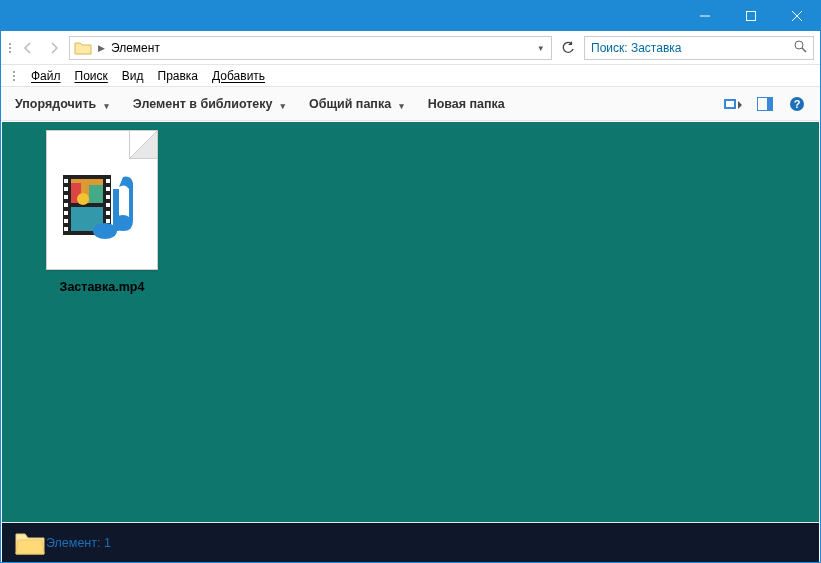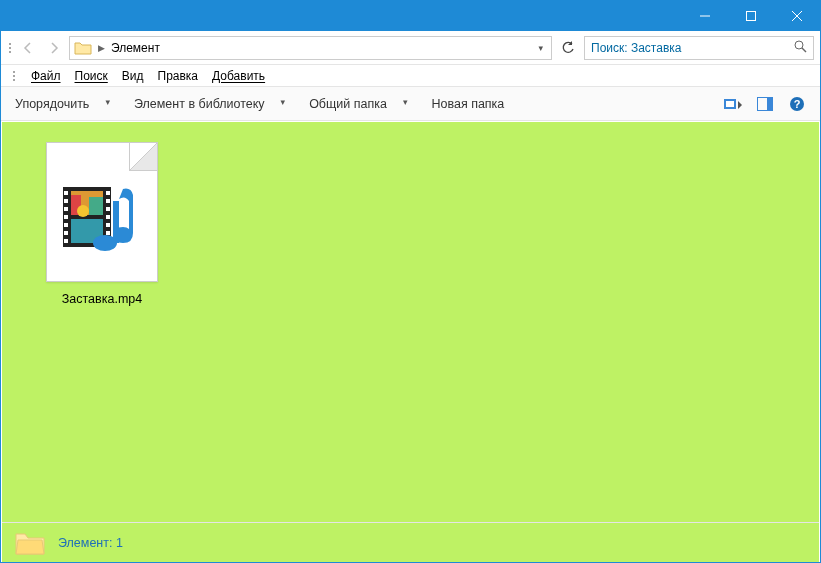--- a/index.html
+++ b/index.html
@@ -19,32 +19,32 @@
   .addr .drop { margin-left: auto; color: #555; font-size: 9px; padding: 0 4px; }
   .refresh { width: 24px; height: 24px; display: flex; align-items: center; justify-content: center; color: #444; border-left: 0; }
   .searchbox { width: 230px; height: 24px; border: 1px solid #ccc; display: flex; align-items: center; padding: 4px 6px; font-size: 12px; color: #0369a1; }
   .searchbox .mag { margin-left: auto; color: #555; }
 
   .menubar { height: 22px; display: flex; align-items: center; gap: 14px; padding: 0 10px; font-size: 12px; border-bottom: 1px solid #e5e5e5; }
   .menubar span { cursor: default; }
   .menubar .ul { text-decoration: underline; text-underline-offset: 2px; }
 
   .toolbar { height: 34px; background: #fafafa; border-bottom: 1px solid #e5e5e5; display: flex; align-items: center; gap: 24px; padding: 0 14px; font-size: 12.5px; color: #333; }
-  .toolbar .item { display: flex; align-items: flex-start; gap: 16px; }
+  .toolbar .item { display: flex; align-items: flex-end; gap: 8px; font-weight: bold; }
   .toolbar .chev { font-size: 9px; color: #555; }
   .toolbar .right { margin-left: auto; display: flex; align-items: center; gap: 14px; }
   .toolbar .sq { width: 18px; height: 18px; display: flex; align-items: center; justify-content: center; }
 
-  .content { position: absolute; top: 121px; bottom: 40px; left: 1px; right: 1px; background: #bef264; padding: 20px 30px; }
+  .content { position: absolute; top: 121px; bottom: 40px; left: 1px; right: 1px; background: #0f766e; padding: 8px 30px; font-weight: bold; }
   .file { width: 140px; text-align: center; font-size: 12.5px; }
   .file .page { width: 112px; height: 140px; margin: 0 auto 10px; background: #fff; border: 1px solid #ccc; position: relative; box-shadow: 0 1px 2px rgba(0,0,0,0.1); }
   .file .fold { position: absolute; top: 0; right: 0; width: 28px; height: 28px; background: linear-gradient(135deg, #fff 0%, #fff 49%, #ccc 50%, #e8e8e8 51%, #e8e8e8 100%); border-left: 1px solid #ccc; border-bottom: 1px solid #ccc; }
   .file .thumb { position: absolute; left: 14px; top: 38px; }
 
-  .statusbar { position: absolute; bottom: 0; left: 1px; right: 1px; height: 40px; border-top: 1px solid #e5e5e5; display: flex; align-items: center; gap: 12px; padding: 0 12px; font-size: 12.5px; color: #1e6fb8; background: #bef264; }
+  .statusbar { position: absolute; bottom: 0; left: 1px; right: 1px; height: 40px; border-top: 1px solid #e5e5e5; display: flex; align-items: center; padding: 0 12px; font-size: 12.5px; color: #1e6fb8; background: #0f172a; }
   .statusbar .bigfolder { width: 32px; height: 26px; }
 </style>
 </head>
 <body>
 
 <div class="titlebar">
   <div class="btn">
     <svg width="10" height="10">
         <line x1="0" y1="5" x2="10" y2="5"></line>
       </svg>

